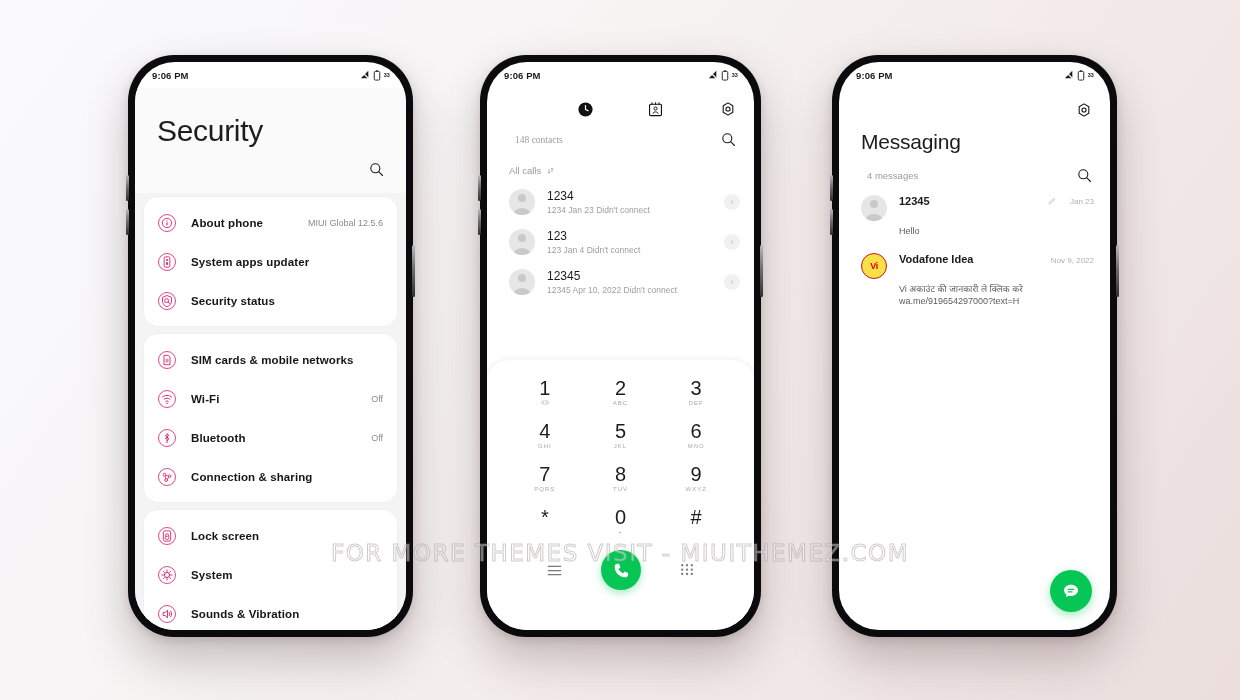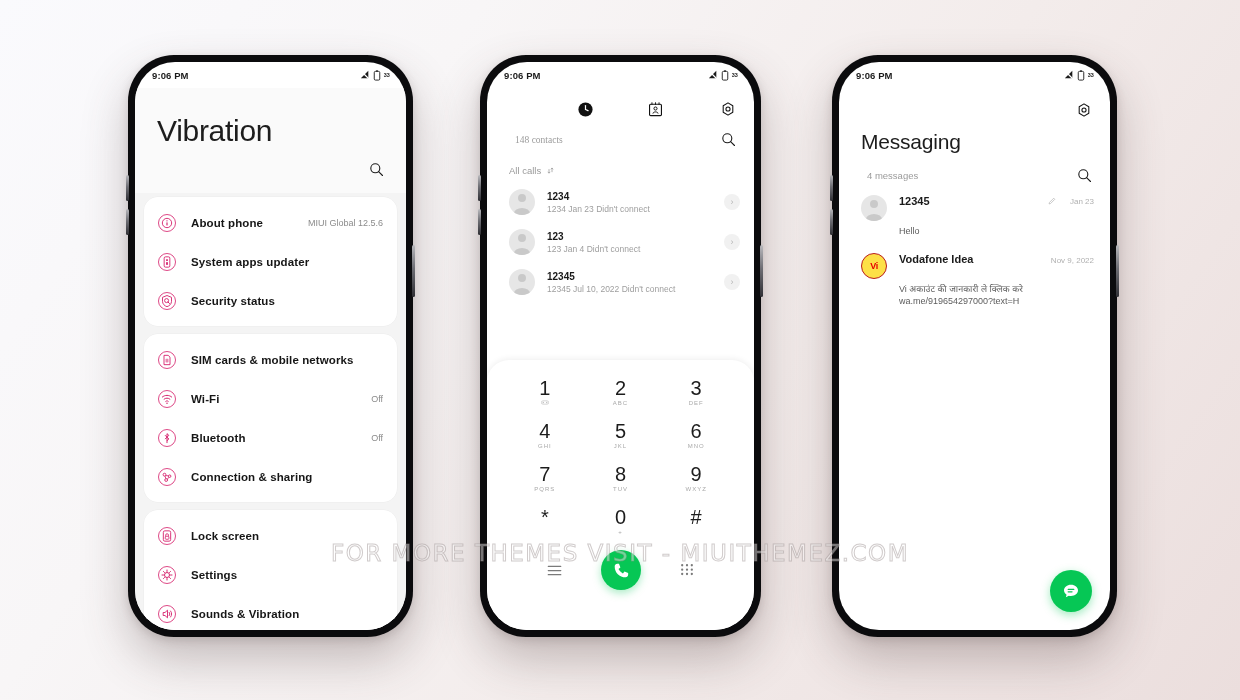--- a/index.html
+++ b/index.html
@@ -96,21 +96,21 @@
   }
   .avatar::before {
     content:""; position:absolute; left:50%; top:5px; transform:translateX(-50%);
     width:8px; height:8px; border-radius:50%; background:#c9c9c9;
   }
   .avatar::after {
     content:""; position:absolute; left:50%; bottom:-4px; transform:translateX(-50%);
     width:16px; height:11px; border-radius:50% 50% 0 0; background:#c9c9c9;
   }
   .call-txt { flex: 1; }
-  .call-name { font-size: 10px; font-weight: bold; color: #1a1a1a; }
+  .call-name { font-size: 12px; font-weight: normal; color: #1a1a1a; }
   .call-meta { font-size: 8.5px; color: #9e9e9e; margin-top: 2px; }
   .chev {
     width: 16px; height: 16px; border-radius: 50%; background: #f1f1f1;
     display:flex; align-items:center; justify-content:center; color:#b6b6b6;
     font-size: 9px;
   }
   .dialpad {
     position: absolute; left: 0; right: 0; bottom: 0;
     background: #fff; border-radius: 22px 22px 0 0;
     box-shadow: 0 -1px 6px rgba(0,0,0,.07);
@@ -200,21 +200,21 @@
         </svg>
         <svg width="8" height="11" viewBox="0 0 8 12">
           <rect x="1" y="1.5" width="6" height="9.5" rx="1.3" fill="none" stroke="#1b1b1b" stroke-width="1"></rect>
           <rect x="3" y=".3" width="2" height="1.2" rx=".4" fill="#1b1b1b"></rect>
         </svg>
         <span class="batt-num">33</span>
       </span>
     </div>
 
     <div class="s-head">
-      <div class="s-title">Vibration</div>
+      <div class="s-title">Security</div>
       <div class="s-searchrow">
         <svg width="15" height="15" viewBox="0 0 20 20">
           <circle cx="8.4" cy="8.4" r="6" fill="none" stroke="#1d1d1d" stroke-width="1.5"></circle>
           <line x1="12.8" y1="12.8" x2="18" y2="18" stroke="#1d1d1d" stroke-width="1.5" stroke-linecap="round"></line>
         </svg>
       </div>
     </div>
 
     <div style="background:#f4f4f4;padding-top:4px;height:calc(100% - 26px - 94px);overflow:hidden;">
 
@@ -333,21 +333,21 @@
                   <line x1="12" y1="16.2" x2="12" y2="18"></line>
                 <line x1="6" y1="12" x2="7.8" y2="12"></line>
                   <line x1="16.2" y1="12" x2="18" y2="12"></line>
                 <line x1="7.8" y1="7.8" x2="9" y2="9"></line>
                   <line x1="15" y1="15" x2="16.2" y2="16.2"></line>
                 <line x1="16.2" y1="7.8" x2="15" y2="9"></line>
                   <line x1="9" y1="15" x2="7.8" y2="16.2"></line>
               </g>
             </svg>
           </span>
-          <span class="s-label">Settings</span>
+          <span class="s-label">System</span>
           <span class="s-value"></span>
         </div>
         <div class="s-row">
           <span class="s-ic">
             <svg width="20" height="20" viewBox="0 0 24 24">
               <circle cx="12" cy="12" r="10.2" fill="none" stroke="#d6246e" stroke-width="1"></circle>
               <path d="M7.4 10.2 H9.6 L12.6 7.4 V16.6 L9.6 13.8 H7.4 Z" fill="none" stroke="#d6246e" stroke-width="1.1" stroke-linejoin="round"></path>
               <path d="M14.6 10 C15.6 11.2 15.6 12.8 14.6 14" fill="none" stroke="#d6246e" stroke-width="1.1" stroke-linecap="round"></path>
               <path d="M16.3 8.4 C18 10.5 18 13.5 16.3 15.6" fill="none" stroke="#d6246e" stroke-width="1.1" stroke-linecap="round"></path>
             </svg>
@@ -438,21 +438,21 @@
         <span class="call-txt">
           <span class="call-name" style="display:block">123</span>
           <span class="call-meta" style="display:block">123  Jan 4  Didn't connect</span>
         </span>
         <span class="chev">›</span>
       </div>
       <div class="call-row">
         <span class="avatar"></span>
         <span class="call-txt">
           <span class="call-name" style="display:block">12345</span>
-          <span class="call-meta" style="display:block">12345  Jul 10, 2022  Didn't connect</span>
+          <span class="call-meta" style="display:block">12345  Apr 10, 2022  Didn't connect</span>
         </span>
         <span class="chev">›</span>
       </div>
     </div>
 
     <div class="dialpad">
       <div class="keys">
         <div class="key">
           <div class="key-d">1</div>
           <div class="key-l">

